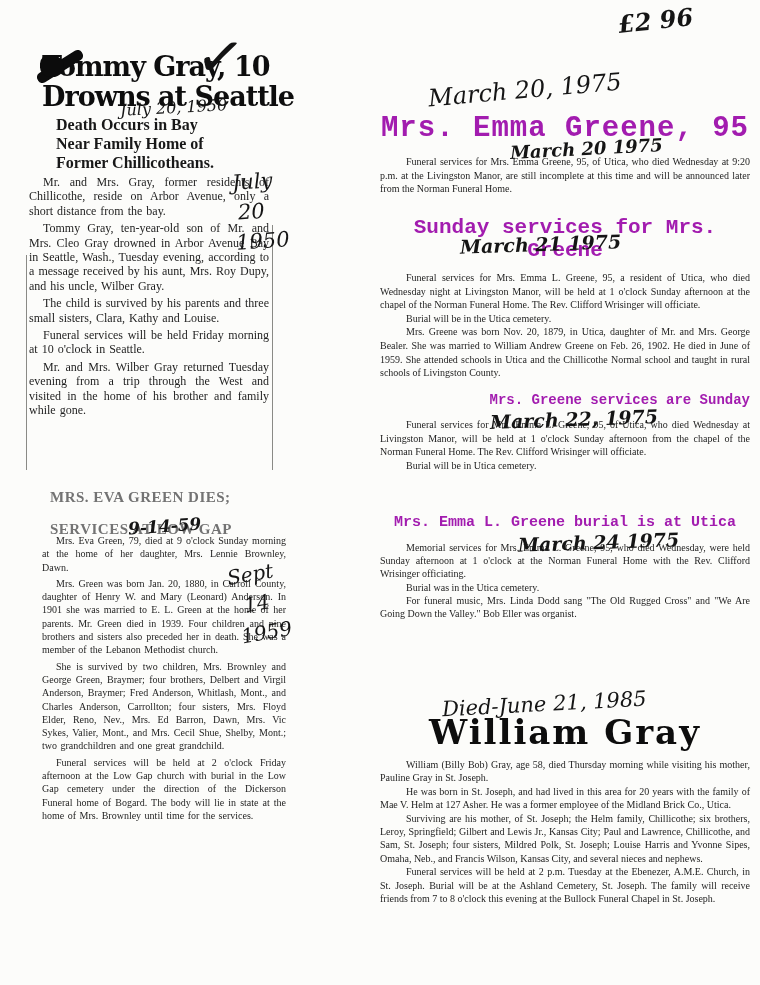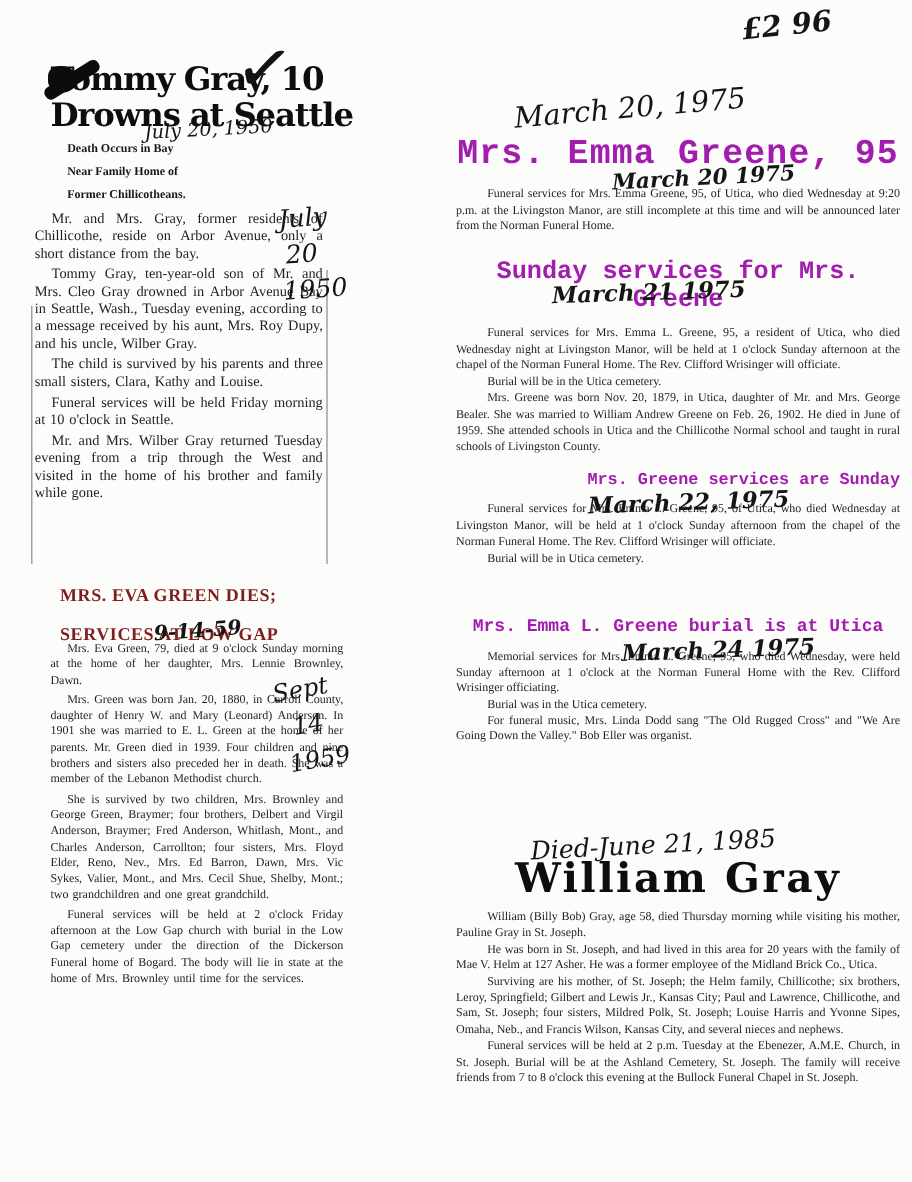--- a/index.html
+++ b/index.html
@@ -23,26 +23,26 @@
   .head-big{
     font-family:"DejaVu Serif", serif;
     font-weight:bold;color:#0d0d0d;letter-spacing:-1px;
   }
   .head-sans{
     font-family:Liberation Mono, monospace;
     font-weight:bold;color:#a21caf;text-align:center;letter-spacing:0px;
   }
   .head-caps{
     font-family:"Liberation Serif", serif;
-    font-weight:bold;font-size:15px;line-height:20px;color:#7f1d1d;
+    font-weight:bold;font-size:15px;line-height:20px;color:#737373;
     letter-spacing:0.5px;
   }
   .subhead{
     font-family:"Liberation Serif", serif;
-    font-weight:bold;font-size:10px;line-height:19px;color:#181818;
+    font-weight:bold;font-size:16px;line-height:19px;color:#181818;
   }
   
   .hw{
     font-family:"DejaVu Serif", serif;
     font-style:italic;color:#151515;white-space:nowrap;
   }
   .margin-note div{line-height:30px;}
   .rule{background:#8a8a86;}
   .ink{background:#0c0c0c;}
 </style>

